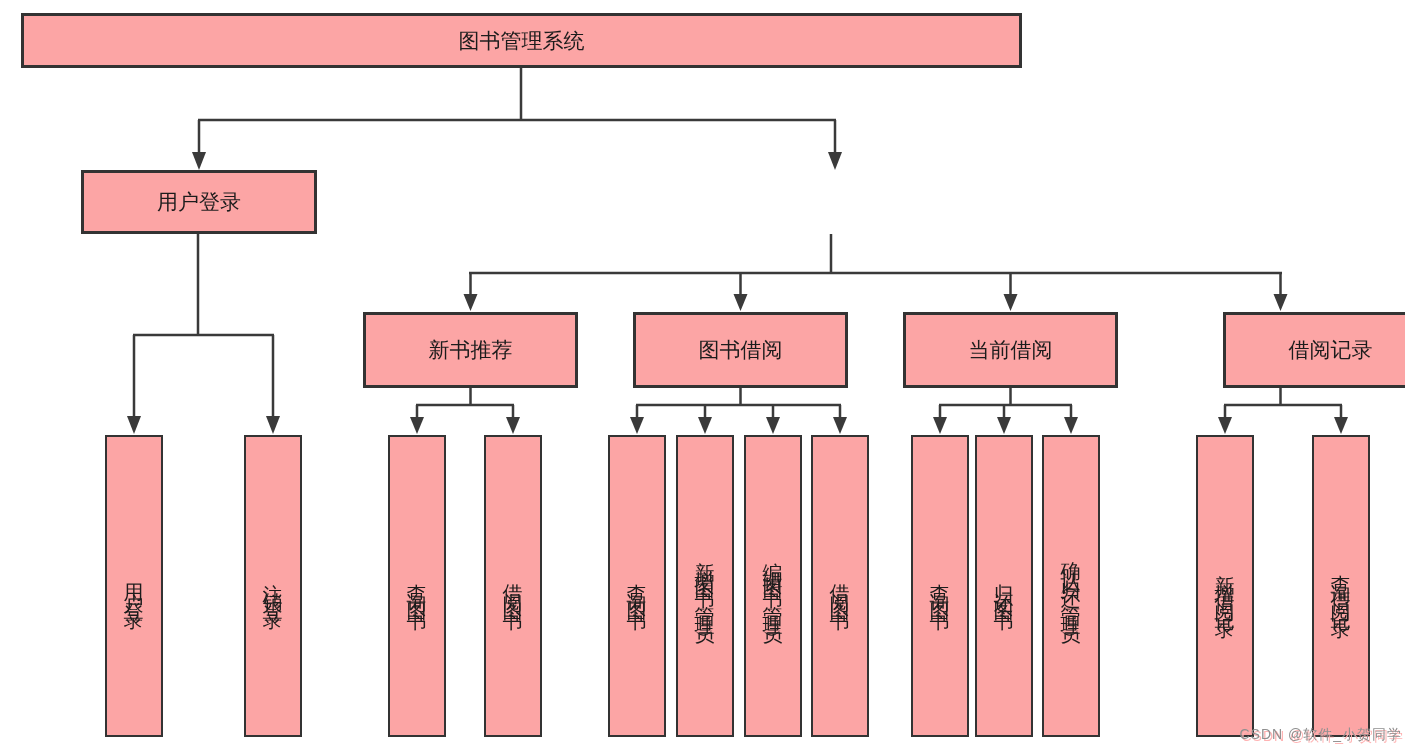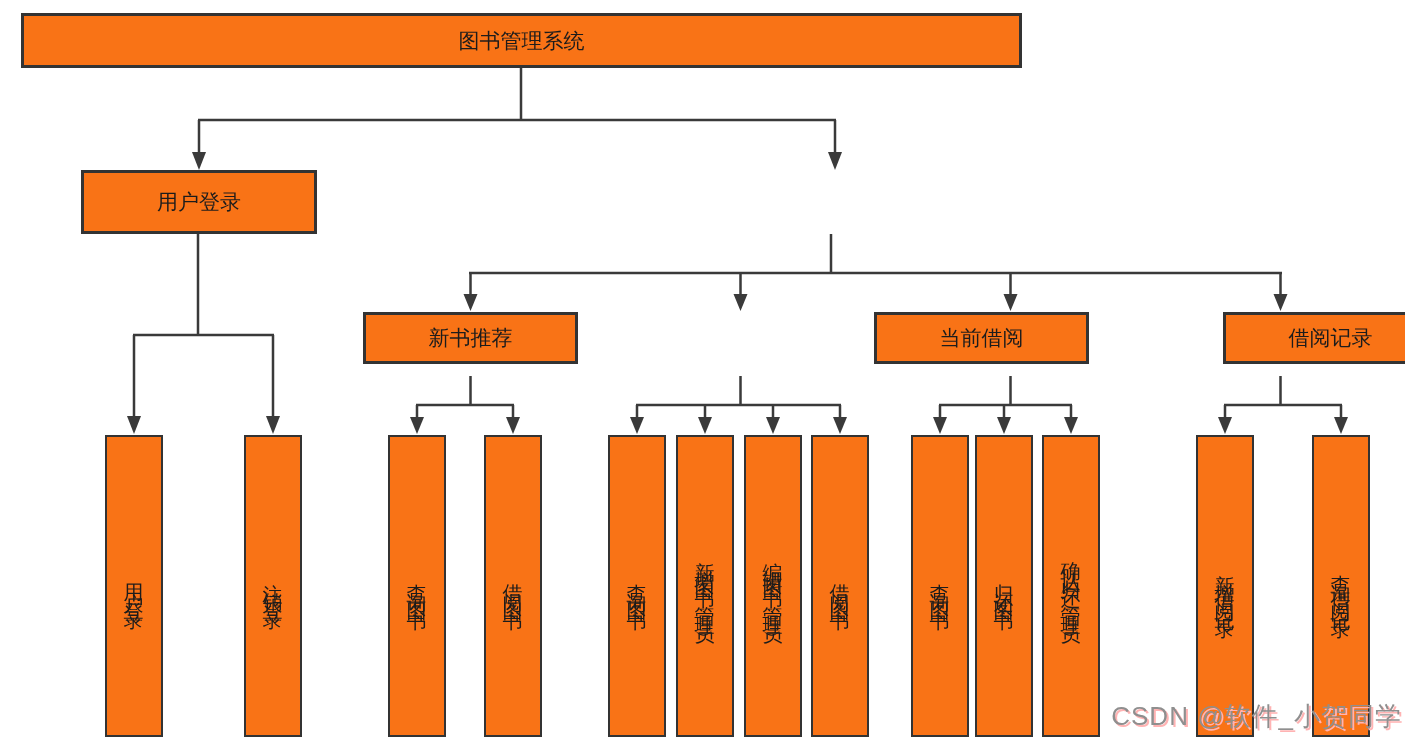--- a/index.html
+++ b/index.html
@@ -11,48 +11,48 @@
     font-family: "Liberation Sans", sans-serif;
     overflow: hidden;
   }
   .connector-layer {
     position: absolute;
     left: 0; top: 0;
     width: 1405px; height: 747px;
   }
   .node {
     position: absolute;
-    background: #f97316;
+    background: #fca5a5;
     border: 3px solid #333333;
     box-sizing: border-box;
     display: flex;
     align-items: center;
     justify-content: center;
     color: #1c1c1c;
   }
   .node.root  { left: 21px;  top: 13px;  width: 1001px; height: 55px; font-size: 21px; }
   .node.lvl2  { top: 170px; width: 236px; height: 64px; font-size: 21px; }
-  .node.lvl3  { top: 312px; width: 215px; height: 52px; font-size: 21px; }
+  .node.lvl3  { top: 312px; width: 215px; height: 76px; font-size: 21px; }
   .node.leaf  {
     top: 435px; width: 58px; height: 302px;
     border-width: 2.5px;
     font-size: 20px;
   }
   .vtext {
     writing-mode: vertical-rl;
     text-orientation: mixed;
     letter-spacing: 9px;
     line-height: 1;
     white-space: nowrap;
   }
   .watermark {
     position: absolute;
     right: 3px;
-    bottom: 13px;
-    font-size: 26px;
+    bottom: 3px;
+    font-size: 14px;
     color: #8f8f8f;
     text-shadow: 2px 2px 0 #ffb3b3;
     letter-spacing: 1px;
     white-space: nowrap;
   }
 </style>
 </head>
 <body>
 
 <div class="canvas">
@@ -101,21 +101,24 @@
     <span>图书管理系统</span>
   </div>
 
   <div class="node lvl2" style="left:81px">
     <span>用户登录</span>
   </div>
 
   <div class="node lvl3" style="left:363px">
     <span>新书推荐</span>
   </div>
-  <div class="node lvl3" style="left:874px">
+  <div class="node lvl3" style="left:633px">
+    <span>图书借阅</span>
+  </div>
+  <div class="node lvl3" style="left:903px">
     <span>当前借阅</span>
   </div>
   <div class="node lvl3" style="left:1223px">
     <span>借阅记录</span>
   </div>
 
   <div class="node leaf" style="left:105px">
     <span class="vtext">用户登录</span>
   </div>
   <div class="node leaf" style="left:244px">

